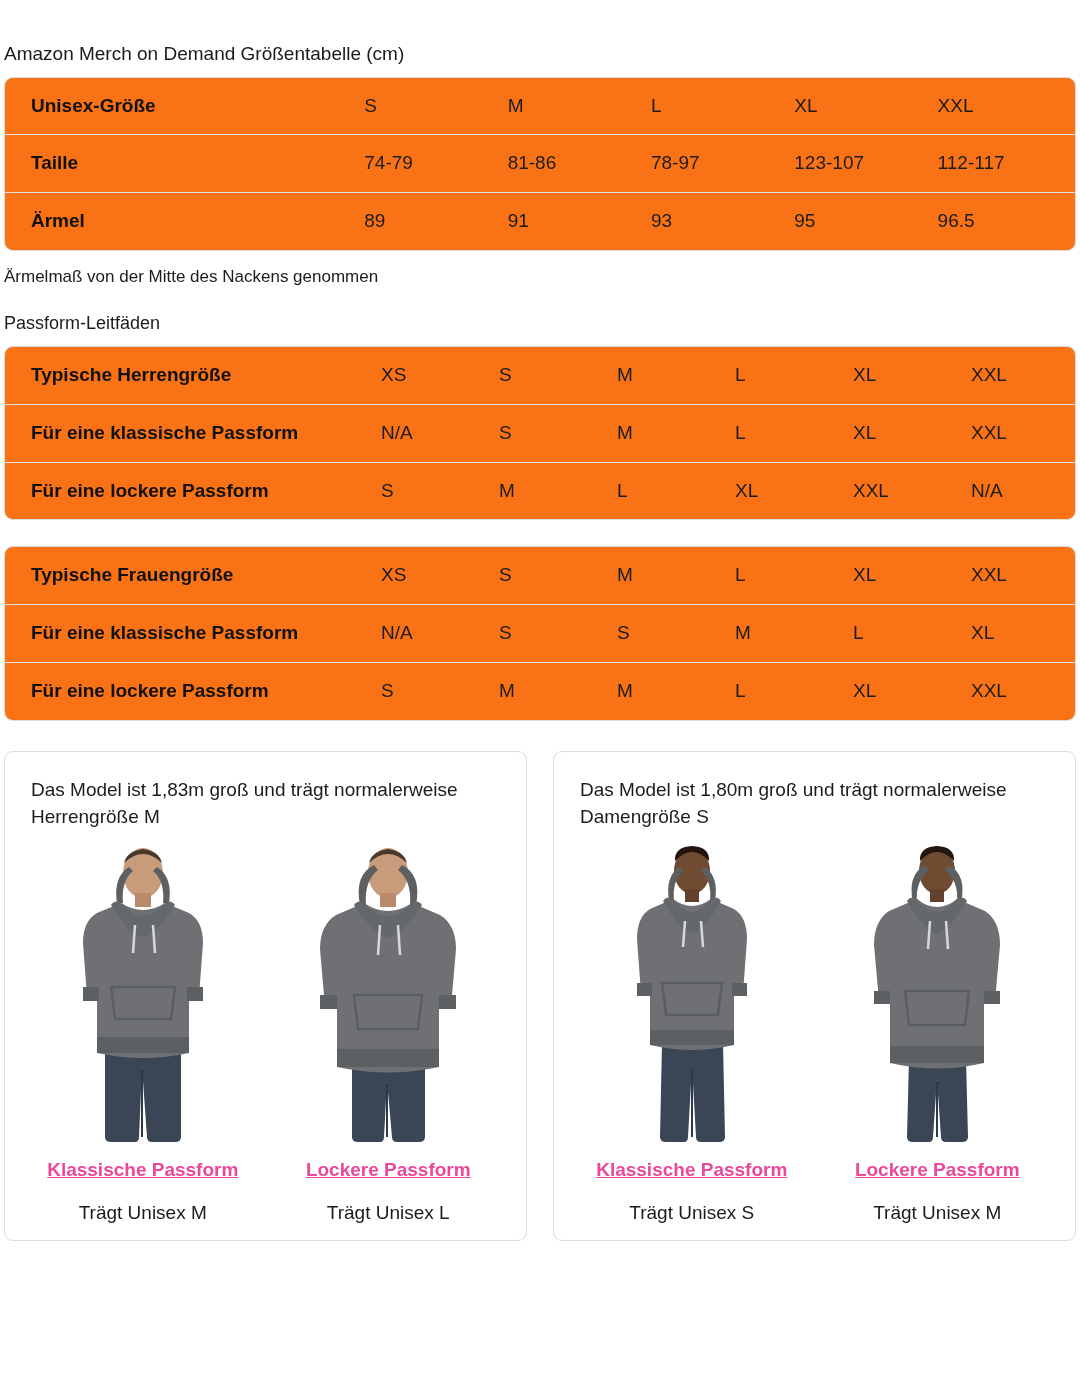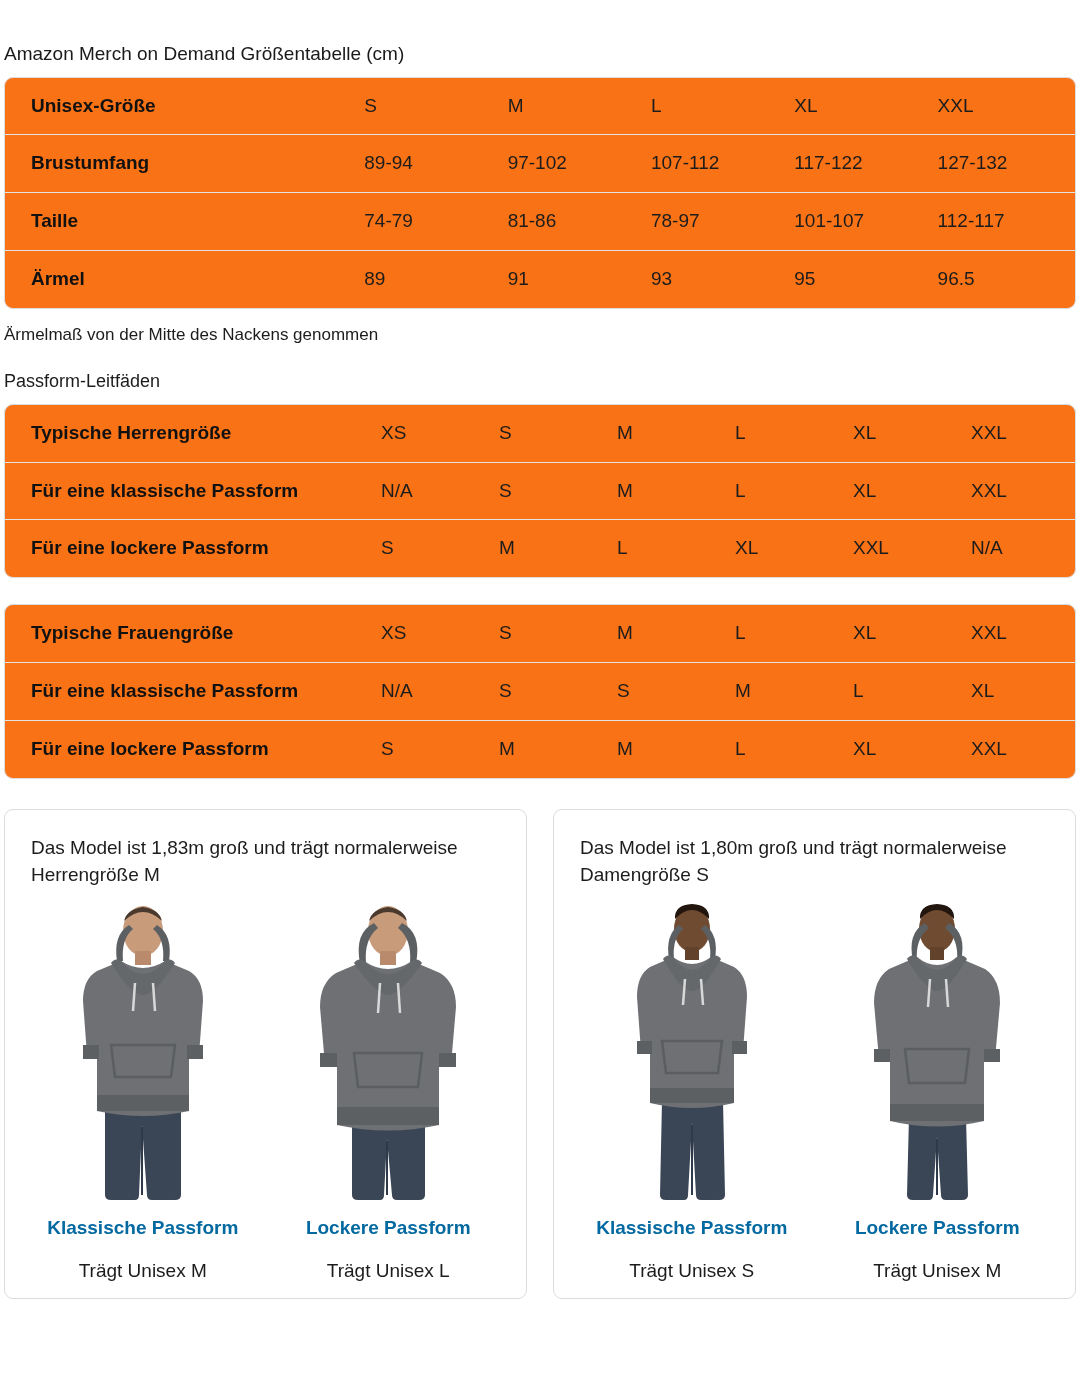--- a/index.html
+++ b/index.html
@@ -117,21 +117,22 @@
     position: relative;
     display: flex;
     justify-content: center;
     align-items: flex-end;
   }
   .fig-label {
     font-weight: bold;
     font-size: 19px;
     margin-top: 12px;
     text-align: center;
-    color: #0369a1;
+    color: #ec4899;
+    text-decoration: underline;
   }
   .fig-sub {
     font-size: 19px;
     margin-top: 21px;
     text-align: center;
     color: #1c1c1c;
   }
   svg.person { display: block; }
 </style>
 </head>
@@ -146,33 +147,25 @@
       <tbody>
           <tr>
         <th class="rowhead">Unisex-Größe</th>
         <td>S</td>
         <td>M</td>
         <td>L</td>
         <td>XL</td>
         <td>XXL</td>
       </tr>
       <tr>
-        <th class="rowhead">Brustumfang</th>
-        <td>89-94</td>
-        <td>97-102</td>
-        <td>107-112</td>
-        <td>117-122</td>
-        <td>127-132</td>
-      </tr>
-      <tr>
         <th class="rowhead">Taille</th>
         <td>74-79</td>
         <td>81-86</td>
         <td>78-97</td>
-        <td>101-107</td>
+        <td>123-107</td>
         <td>112-117</td>
       </tr>
       <tr>
         <th class="rowhead">Ärmel</th>
         <td>89</td>
         <td>91</td>
         <td>93</td>
         <td>95</td>
         <td>96.5</td>
       </tr>

